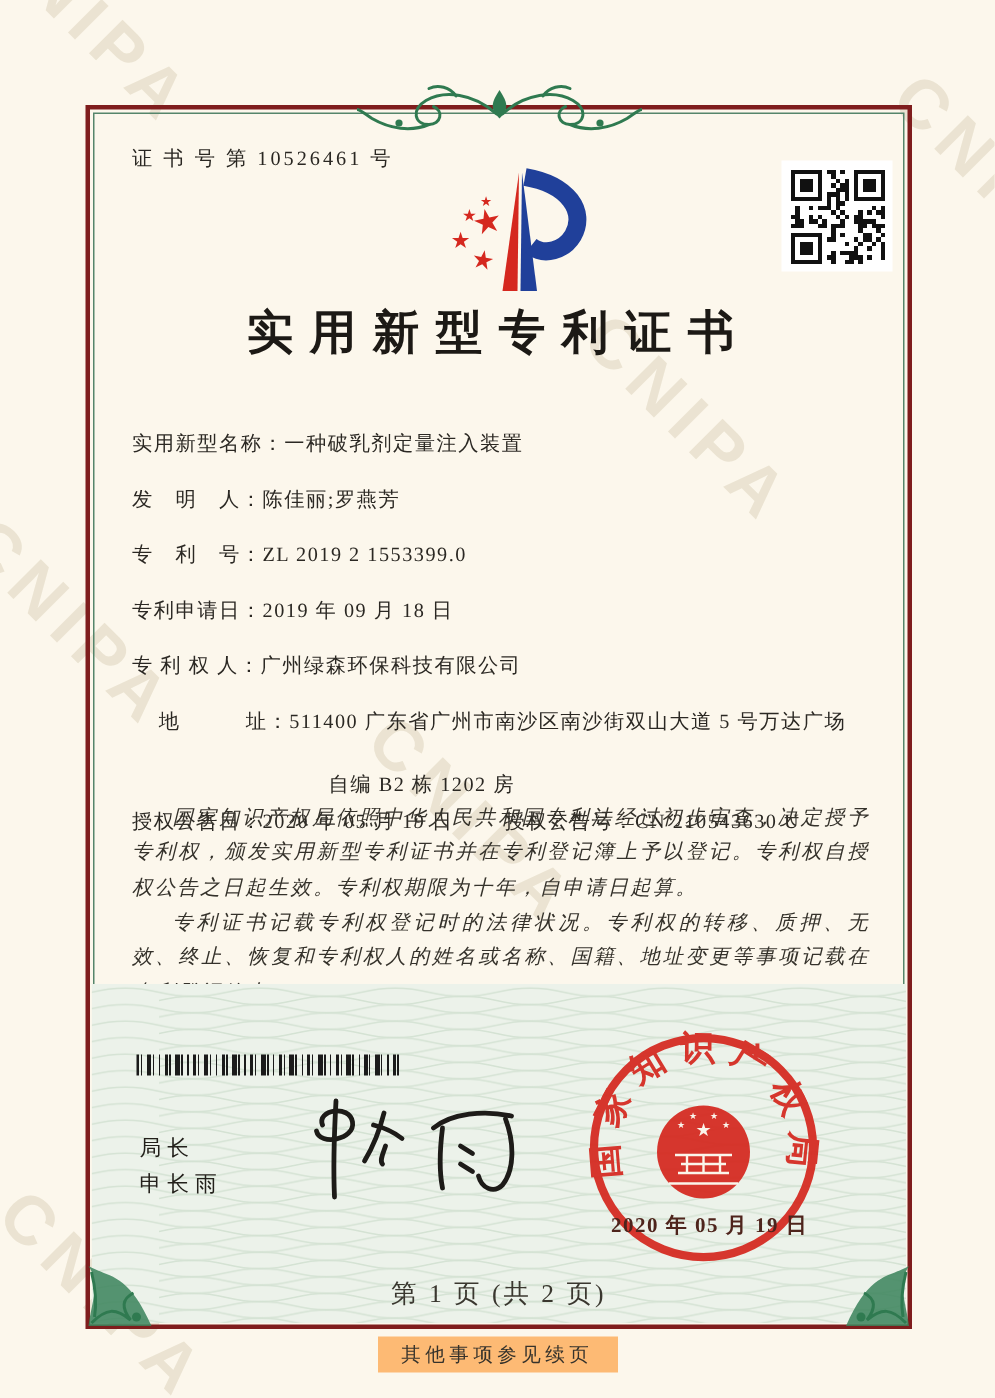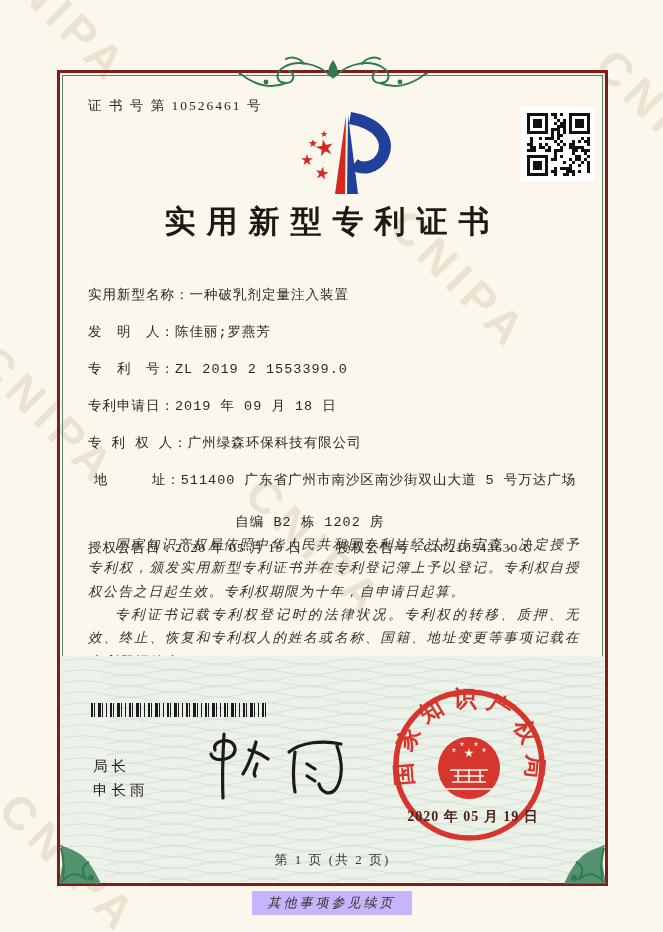--- a/index.html
+++ b/index.html
@@ -17,21 +17,21 @@
   .corner.left{left:-3px;}
   .corner.right{right:-3px;transform:scaleX(-1);}
   .cert-no{position:absolute;left:28px;top:24px;font-size:13.5px;letter-spacing:2px;color:#2a2722;}
   .logo{position:absolute;left:212px;top:28px;width:150px;height:100px;}
   .qr-wrap{position:absolute;left:461px;top:34px;width:74px;height:74px;background:#fff;
            display:flex;align-items:center;justify-content:center;}
   .title{position:absolute;left:0;right:0;top:128px;text-align:center;
          font-size:31px;font-weight:bold;letter-spacing:11px;color:#1c1915;}
   .fields{position:absolute;left:28px;top:212px;width:494px;font-size:13.5px;
           letter-spacing:1px;color:#2b2823;}
-  .field{display:flex;line-height:21px;margin-bottom:16px;font-family:Liberation Mono, monospace;}
+  .field{display:flex;line-height:21px;margin-bottom:16px;}
   .field .lab{white-space:pre;flex:0 0 auto;}
   .field .val{white-space:pre-wrap;}
   .field.addr{margin-bottom:4px;justify-content:center;}
   .grant{display:flex;line-height:21px;margin-bottom:6px;}
   .grant .g2{margin-left:34px;display:flex;align-items:flex-end;}
   .paras{position:absolute;left:28px;top:460px;width:492px;font-size:13.5px;
          line-height:1.73;letter-spacing:1.6px;color:#35322b;text-align:justify;
          font-style:italic;}
   .paras p{margin:0;text-indent:2em;}
   .band{position:absolute;left:1px;right:1px;top:583px;bottom:1px;overflow:hidden;}
@@ -40,24 +40,24 @@
     background:repeating-linear-gradient(90deg,#1b1b1b 0 2px,rgba(0,0,0,0) 2px 3px,
       #1b1b1b 3px 4px,rgba(0,0,0,0) 4px 7px,#1b1b1b 7px 10px,rgba(0,0,0,0) 10px 11px,
       #1b1b1b 11px 12px,rgba(0,0,0,0) 12px 15px,#1b1b1b 15px 16px,rgba(0,0,0,0) 16px 19px);}
   .director{position:absolute;left:32px;top:98px;font-size:14.5px;letter-spacing:4px;color:#23201b;}
   .director div{line-height:24px;}
   .sig{position:absolute;left:132px;top:72px;}
   .seal{position:absolute;left:327px;top:28px;width:162px;height:162px;opacity:.93;}
   .seal-date{position:absolute;left:332px;top:152px;width:160px;text-align:center;
              font-size:14px;font-weight:bold;color:#4e241c;letter-spacing:1px;z-index:4;}
   .page-num{position:absolute;left:0;right:0;top:195px;text-align:center;
-            font-size:13px;letter-spacing:2px;color:#3a372f;}
+            font-size:17px;letter-spacing:2px;color:#3a372f;}
   .footer-note{position:absolute;left:50%;top:891px;transform:translateX(-50%);
-      font-size:13px;letter-spacing:3px;color:#35322b;font-style:italic;
-      background:#c4b5fd;padding:3px 16px;white-space:nowrap;z-index:2;}
+      font-size:13px;letter-spacing:3px;color:#35322b;
+      background:#fdba74;padding:3px 16px;white-space:nowrap;z-index:2;}
 </style>
 </head>
 <body>
 
 <div class="wm" style="left:-28px;top:-14px">CNIPA</div>
 <div class="wm" style="left:578px;top:92px">CNIPA</div>
 <div class="wm" style="left:372px;top:252px">CNIPA</div>
 <div class="wm" style="left:-40px;top:388px">CNIPA</div>
 <div class="wm" style="left:228px;top:520px">CNIPA</div>
 <div class="wm" style="left:-18px;top:836px">CNIPA</div>

